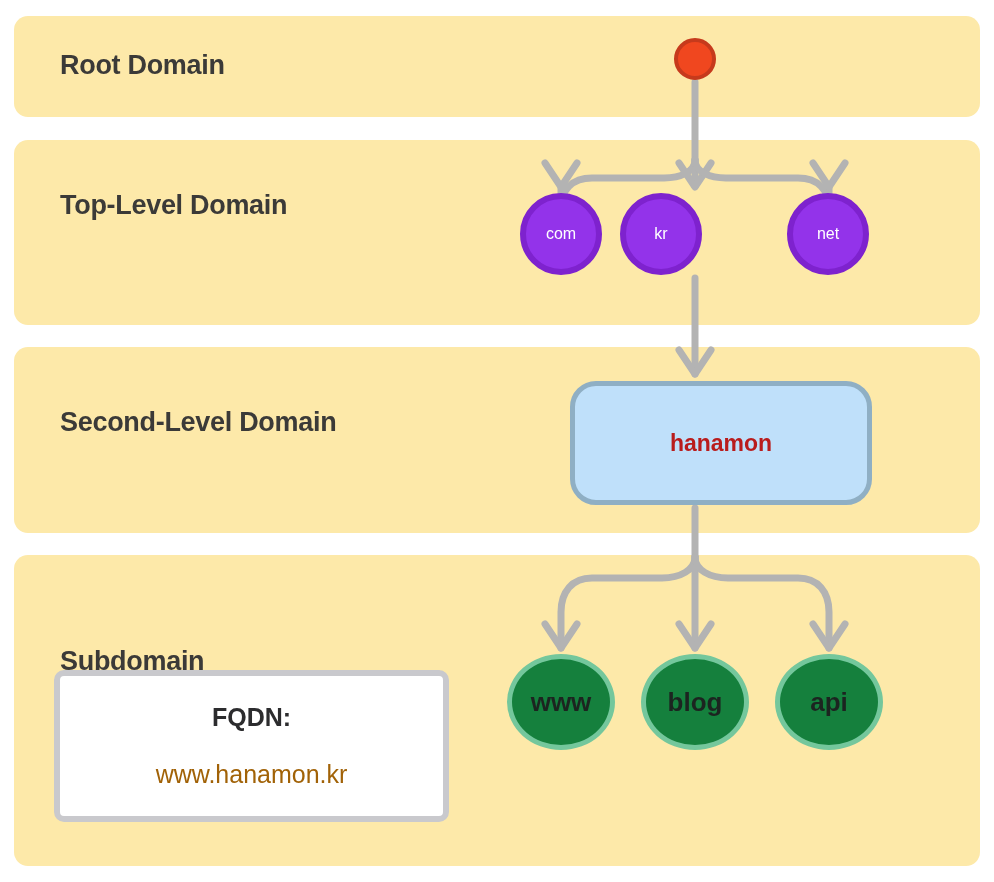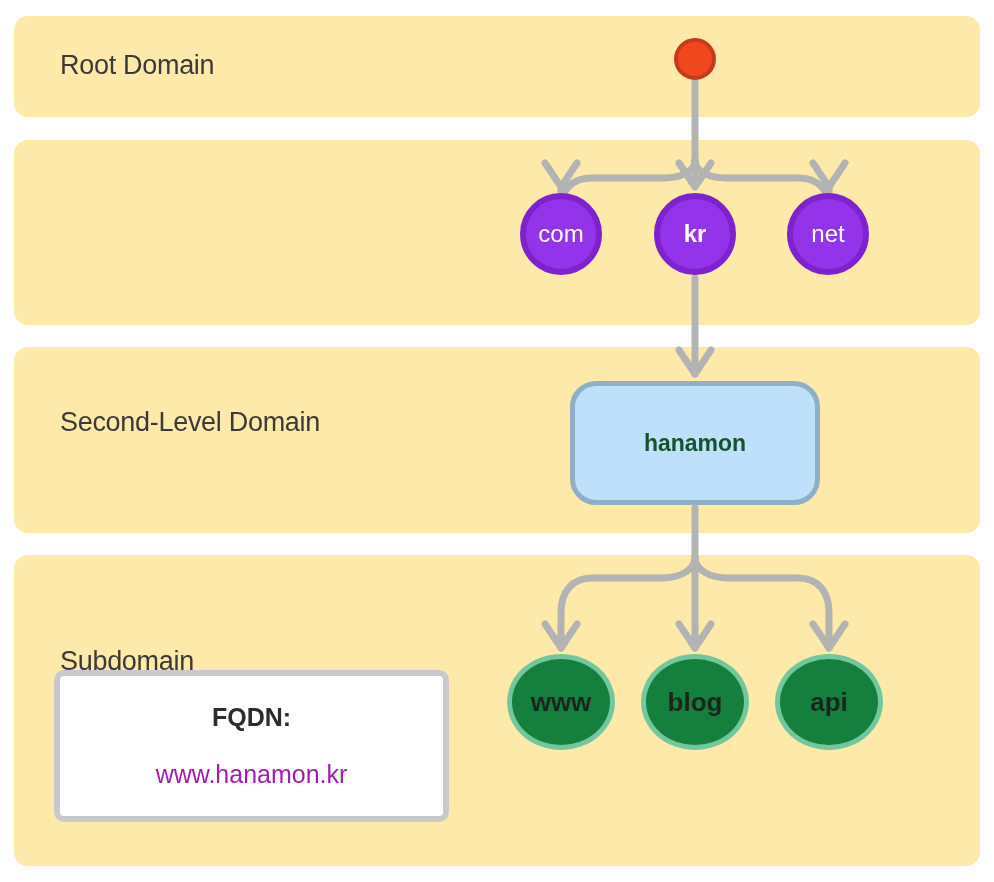--- a/index.html
+++ b/index.html
@@ -31,21 +31,21 @@
   }
   #band-root       { top: 16px;  height: 101px; }
   #band-tld        { top: 140px; height: 185px; }
   #band-sld        { top: 347px; height: 186px; }
   #band-subdomain  { top: 555px; height: 311px; }
 
   .band-label {
     position: absolute;
     left: 60px;
     font-size: 27px;
-    font-weight: normal;
+    font-weight: bold;
     color: #3b3a38;
     letter-spacing: -0.3px;
     white-space: nowrap;
   }
   #label-root      { top: 50px;  }
   #label-tld       { top: 190px; }
   #label-sld       { top: 399px; margin-top: 8px; }
   #label-subdomain { top: 608px; margin-top: 38px; }
 
   
@@ -79,38 +79,38 @@
   }
 
   
   .tld-node {
     width: 82px;
     height: 82px;
     border-radius: 50%;
     background: #9333ea;
     border: 6px solid #7e22ce;
     color: #ffffff;
-    font-size: 24px;
+    font-size: 16px;
     font-weight: normal;
     top: 193px;
   }
   #node-com { left: 520px; }
-  #node-kr  { left: 654px; font-weight: bold; }
+  #node-kr  { left: 620px; }
   #node-net { left: 787px; }
 
   
   #node-hanamon {
     left: 570px;
     top: 381px;
-    width: 250px;
+    width: 302px;
     height: 124px;
     border-radius: 26px;
     background: #bfe0fa;
     border: 5px solid #8fafc4;
-    color: #14532d;
+    color: #b91c1c;
     font-size: 23px;
     font-weight: bold;
   }
 
   
   .sub-node {
     width: 108px;
     height: 96px;
     border-radius: 50%;
     background: #15803d;
@@ -143,34 +143,35 @@
   #fqdn-title {
     font-size: 25px;
     font-weight: bold;
     color: #2c2c2e;
     margin-bottom: 28px;
     text-align: center;
   }
   #fqdn-value {
     font-size: 25px;
     font-weight: normal;
-    color: #a21caf;
+    color: #a16207;
   }
 </style>
 </head>
 <body>
 
 <div id="canvas">
 
   <div class="band" id="band-root"></div>
   <div class="band" id="band-tld"></div>
   <div class="band" id="band-sld"></div>
   <div class="band" id="band-subdomain"></div>
 
   <div class="band-label" id="label-root">Root Domain</div>
+  <div class="band-label" id="label-tld">Top-Level Domain</div>
   <div class="band-label" id="label-sld">Second-Level Domain</div>
   <div class="band-label" id="label-subdomain">Subdomain</div>
 
   <svg id="connectors" viewBox="0 0 994 882" xmlns="http://www.w3.org/2000/svg">
     <defs>
       <g id="arrowhead-def"></g>
     </defs>
 
     <path d="M 695 82 L 695 160" fill="none" stroke="#b3b3b3" stroke-width="7" stroke-linecap="round"></path>
 

